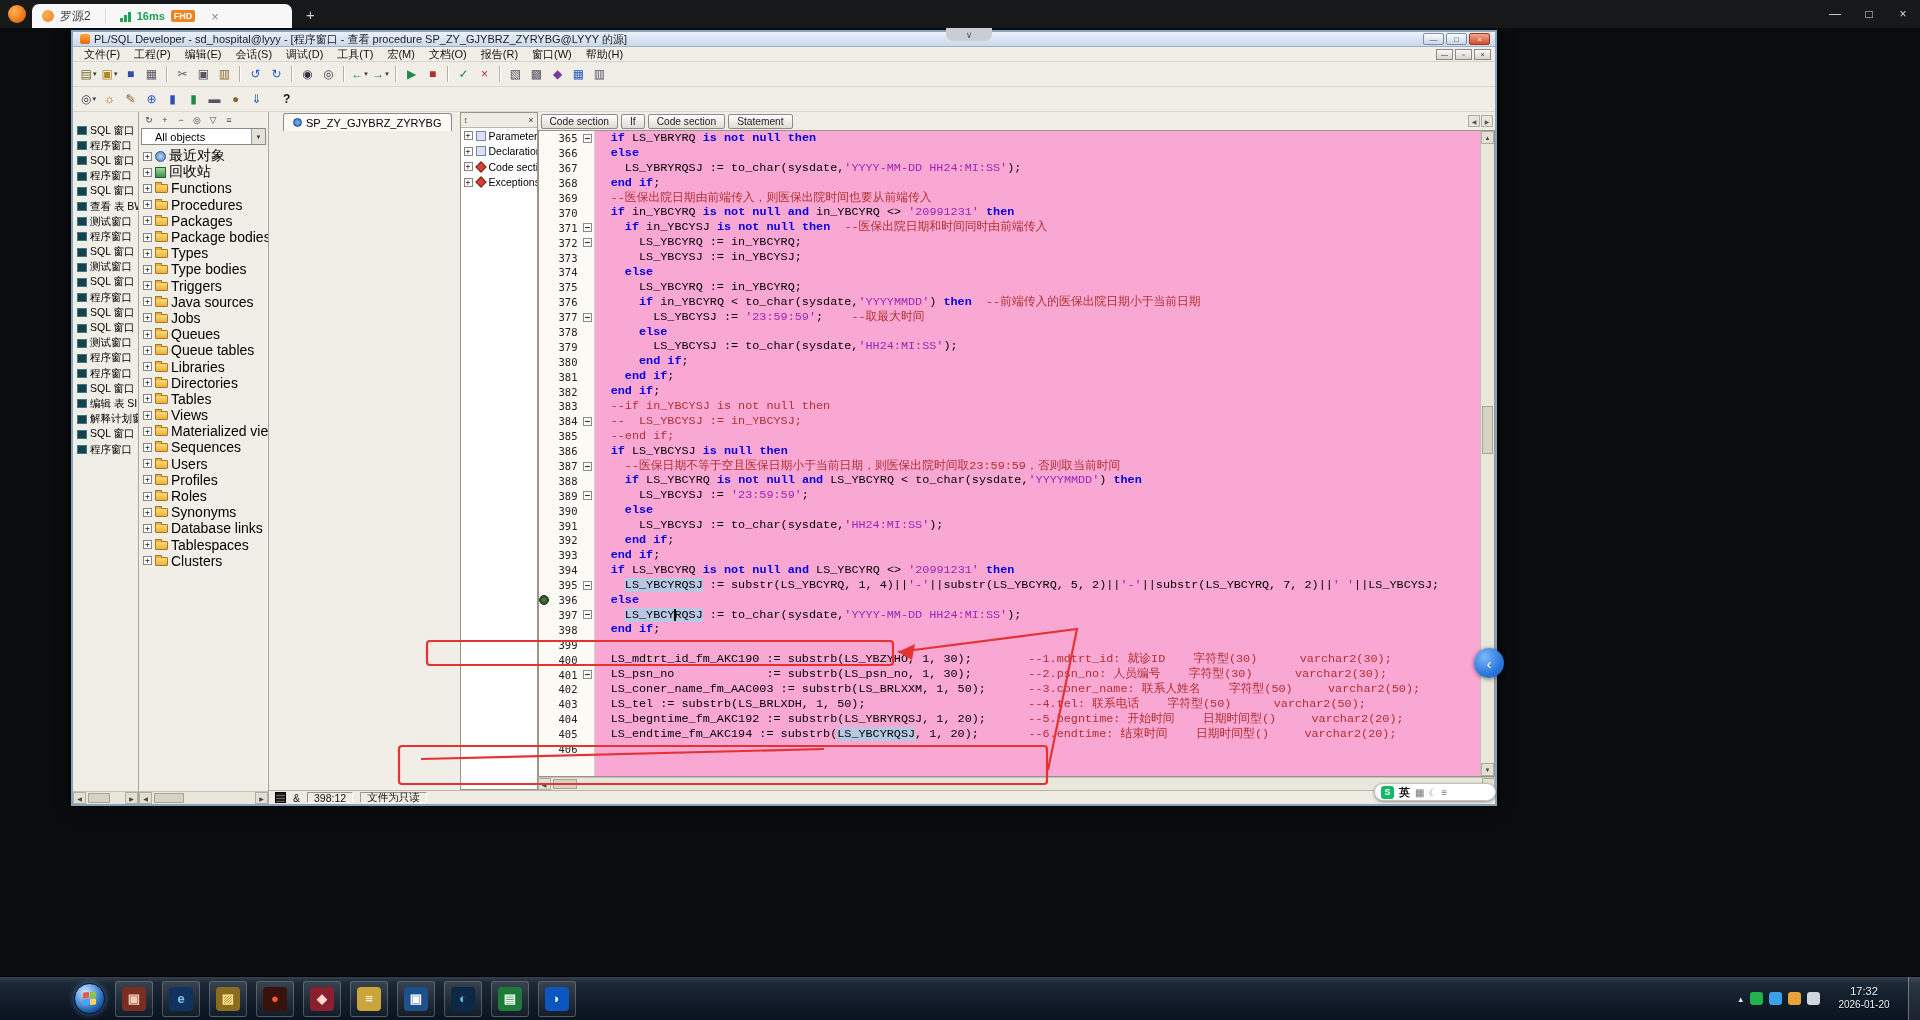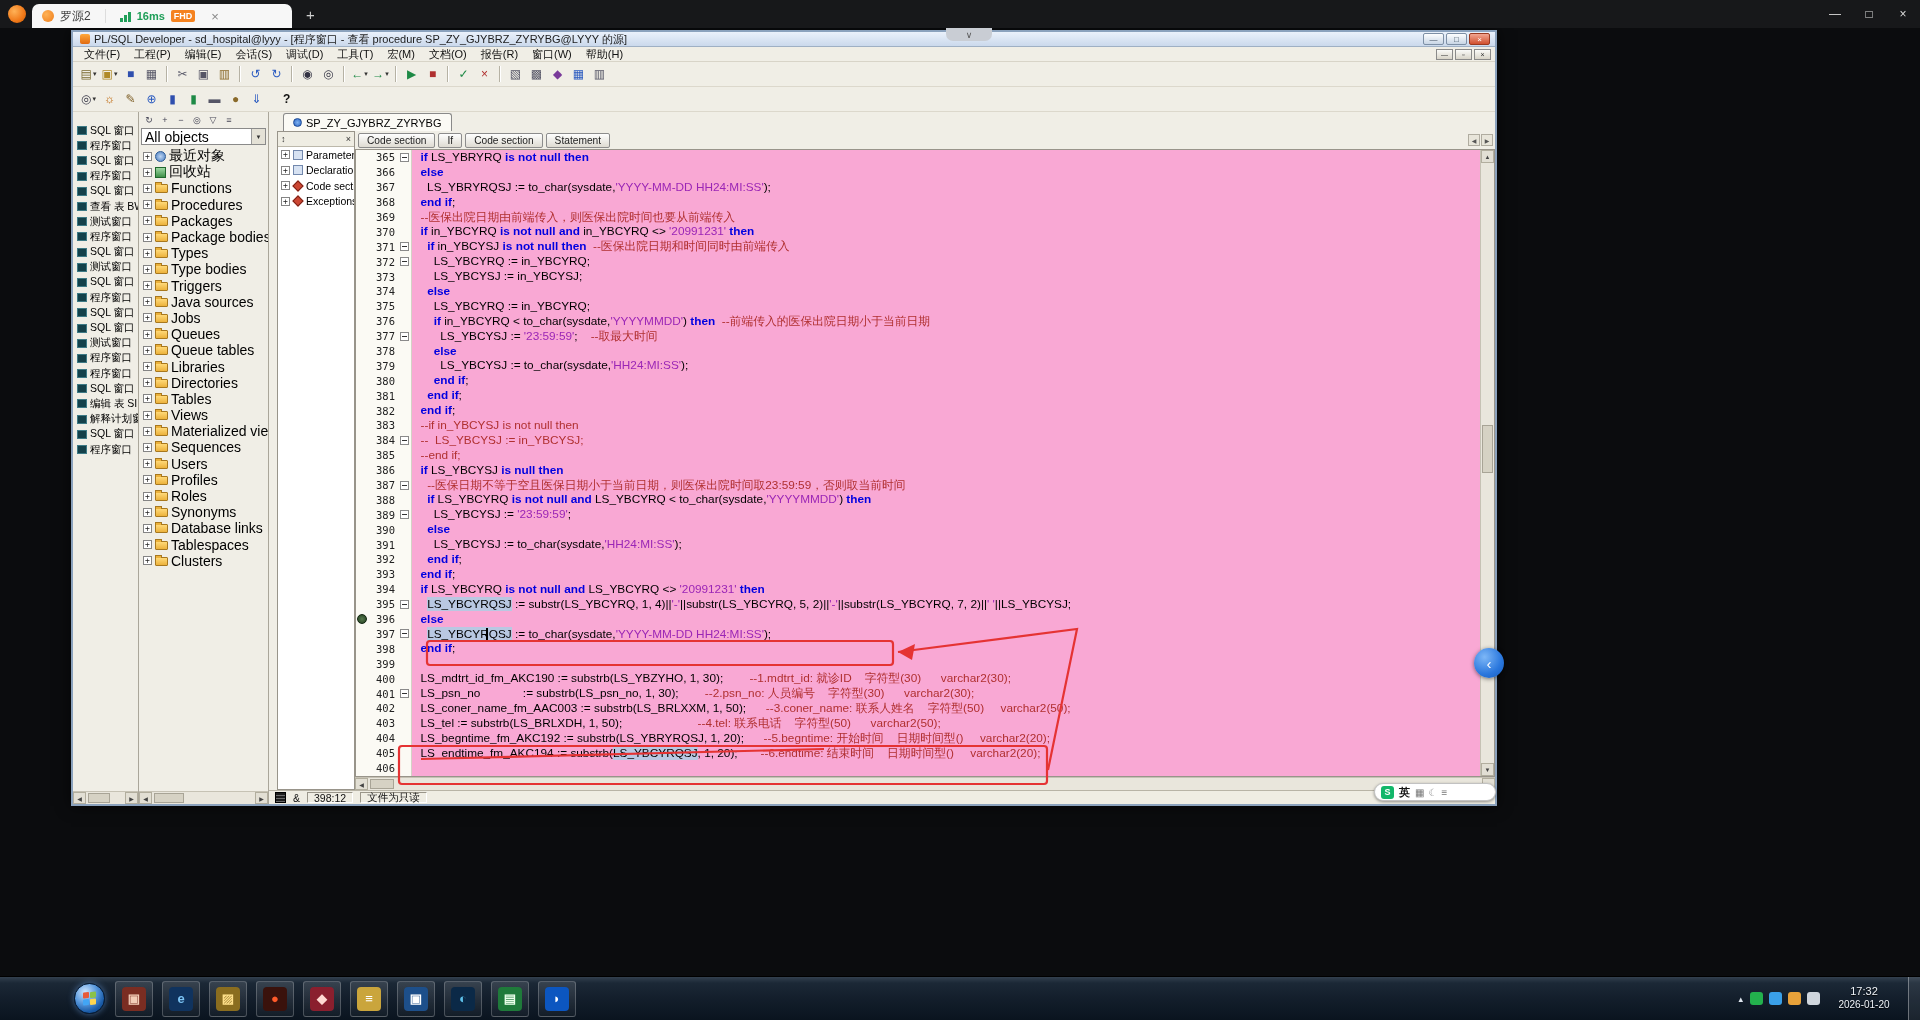--- a/index.html
+++ b/index.html
@@ -61,34 +61,34 @@
   .hscroll{height:13px;background:#e9e6dc;border-top:1px solid #c6c2b4;display:flex;align-items:stretch;flex:none}
   .sb-btn{width:13px;display:flex;align-items:center;justify-content:center;font-size:6px;color:#444;background:#e2dfd4;border:1px solid #b2ae9e}
   .sb-track{flex:1;position:relative}
   .sb-thumb{position:absolute;top:1px;bottom:1px;left:2px;width:22px;background:#d6d2c4;border:1px solid #a8a496}
 
   
   .ob-col{position:absolute;left:66px;top:0;bottom:0;width:130px;border-right:1px solid #aaa69a;display:flex;flex-direction:column}
   .ob-head{height:15px;display:flex;align-items:center;gap:2px;padding-left:3px;flex:none}
   .ob-hbtn{width:14px;height:13px;display:flex;align-items:center;justify-content:center;font-size:9px;color:#445}
   .ob-filter{height:17px;margin:1px 2px;background:#fff;border:1px solid #8a8a8a;display:flex;align-items:center;flex:none}
-  .ob-filter .txt{flex:1;font-size:14px;padding-left:3px;color:#000;white-space:nowrap;overflow:hidden}
+  .ob-filter .txt{flex:1;font-size:11px;padding-left:13px;color:#000;white-space:nowrap;overflow:hidden}
   .ob-dd{width:14px;align-self:stretch;background:#e4e1d6;border-left:1px solid #999;display:flex;align-items:center;justify-content:center;font-size:6px;color:#333}
   #ob-tree{flex:1;overflow:hidden;padding-top:2px}
   .tree-row{height:16.2px;display:flex;align-items:center;gap:3px;padding-left:4px}
   .exp{width:9px;height:9px;border:1px solid #848484;background:#fff;font-size:8px;line-height:7px;text-align:center;color:#222;flex:none;
        font-family:"DejaVu Sans Mono",monospace}
   .tree-label{font-size:14px;color:#000;white-space:nowrap;overflow:hidden}
   .ic-folder{width:13px;height:9px;background:linear-gradient(#ffd978,#ecb23c);border:1px solid #a8781e;border-radius:1px;position:relative;flex:none;margin-top:1px}
   .ic-folder::before{content:"";position:absolute;top:-3px;left:-1px;width:5px;height:2px;background:#ecb23c;border:1px solid #a8781e;border-bottom:none}
   .ic-recent{width:11px;height:11px;border-radius:50%;background:radial-gradient(#bcd4f2,#4a7ec0);border:1px solid #2c5a94;flex:none}
   .ic-recycle{width:11px;height:11px;background:linear-gradient(#9fd8a4,#3f9048);border:1px solid #20662c;flex:none}
 
   
-  .ez{position:absolute;left:196px;right:0;top:0;bottom:14px;display:flex;flex-direction:column}
+  .ez{position:absolute;left:196px;right:0;top:0;bottom:14px;display:flex;flex-direction:row}
   .tabstrip{height:19px;display:flex;align-items:flex-end;padding-left:14px;flex:none}
   .etab{height:18px;display:inline-flex;align-items:center;gap:4px;padding:0 9px;background:#fbfaf5;border:1px solid #8a8a8a;border-bottom:none;
         border-radius:3px 3px 0 0;font-size:11px;color:#000}
   .eticon{width:9px;height:9px;border-radius:50%;background:radial-gradient(#7fb1ef,#2b66c4);border:1px solid #1c4a96;flex:none}
   .ebody{flex:1;display:flex;padding-left:8px;min-height:0}
   .struct{width:78px;background:#fff;border:1px solid #98948a;display:flex;flex-direction:column;flex:none}
   .shead{height:15px;background:#efede3;border-bottom:1px solid #bcb8aa;display:flex;align-items:center;padding:0 3px;font-size:9px;color:#333;gap:2px}
   .shead .sp{flex:1}
   .s-row{height:15.5px;display:flex;align-items:center;gap:3px;padding-left:3px;overflow:hidden}
   .ic-box{width:10px;height:10px;background:#d7e2f2;border:1px solid #7288ad;flex:none}
@@ -102,21 +102,21 @@
 
   .codewrap{flex:1;display:flex;background:#f9a8d4;border:1px solid #98948a;min-height:0}
   .gutter{width:56px;background:#fbfaf4;border-right:1px solid #d4d1c6;font-family:"DejaVu Sans Mono",monospace;flex:none;overflow:hidden}
   .g-row{height:14.9px;display:flex;align-items:center}
   .g-mark{width:11px;flex:none;display:flex;align-items:center;justify-content:center}
   .g-mark.on::after{content:"";width:8px;height:8px;border-radius:50%;background:radial-gradient(#567a4e,#223d20);border:1px solid #102410}
   .g-num{flex:1;text-align:right;font-size:10.5px;color:#222;padding-right:3px}
   .g-fold{width:13px;flex:none;display:flex;align-items:center;justify-content:center}
   .fold-box{width:9px;height:9px;border:1px solid #8a8a8a;background:#fff;position:relative}
   .fold-box::after{content:"";position:absolute;left:1px;right:1px;top:3px;height:1px;background:#333}
-  .code{flex:1;position:relative;overflow:hidden;font-family:Liberation Sans, sans-serif;font-size:11.8px;min-width:0}
+  .code{flex:1;position:relative;overflow:hidden;font-family:Liberation Mono, monospace;font-size:11.8px;min-width:0}
   .code-line{height:14.9px;line-height:14.9px;white-space:pre;position:relative;padding-left:2px;color:#000}
   .kw{color:var(--kw);font-weight:bold}
   .str{color:var(--str)}
   .com{color:var(--com)}
   .sel{background:var(--selbg)}
   .caret{position:absolute;top:1px;width:2px;height:12px;background:#000}
   .vscroll{width:14px;border-left:1px solid #c6c2b4;background:#e9e6dc;display:flex;flex-direction:column;flex:none}
   .vs-btn{height:13px;display:flex;align-items:center;justify-content:center;font-size:6px;color:#444;background:#e2dfd4;border:1px solid #b2ae9e}
   .vs-track{flex:1;position:relative}
   .vs-thumb{position:absolute;left:1px;right:1px;top:262px;height:48px;background:#d6d2c4;border:1px solid #a8a496}

